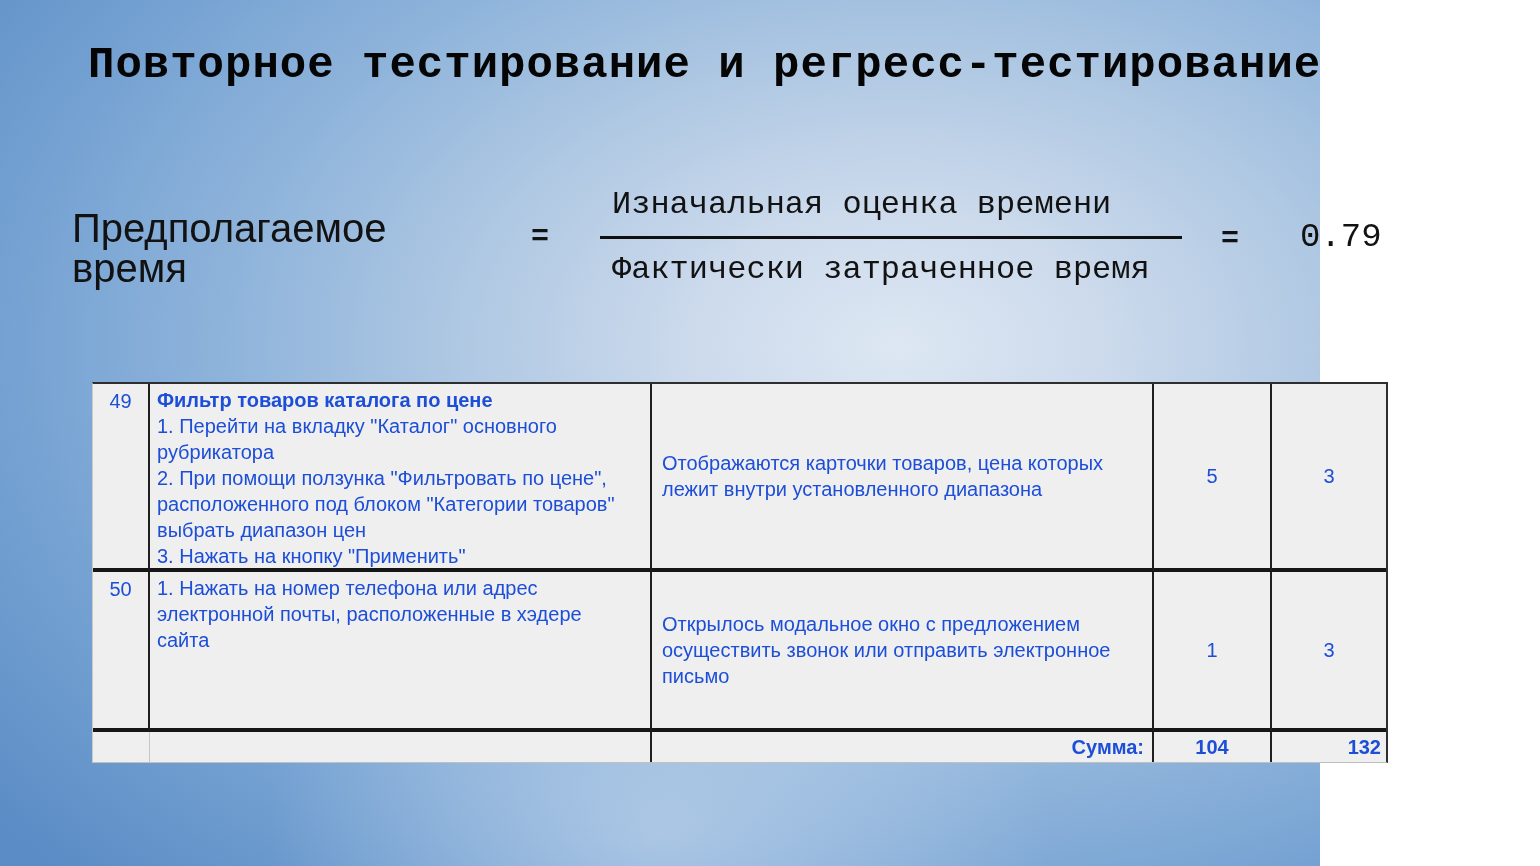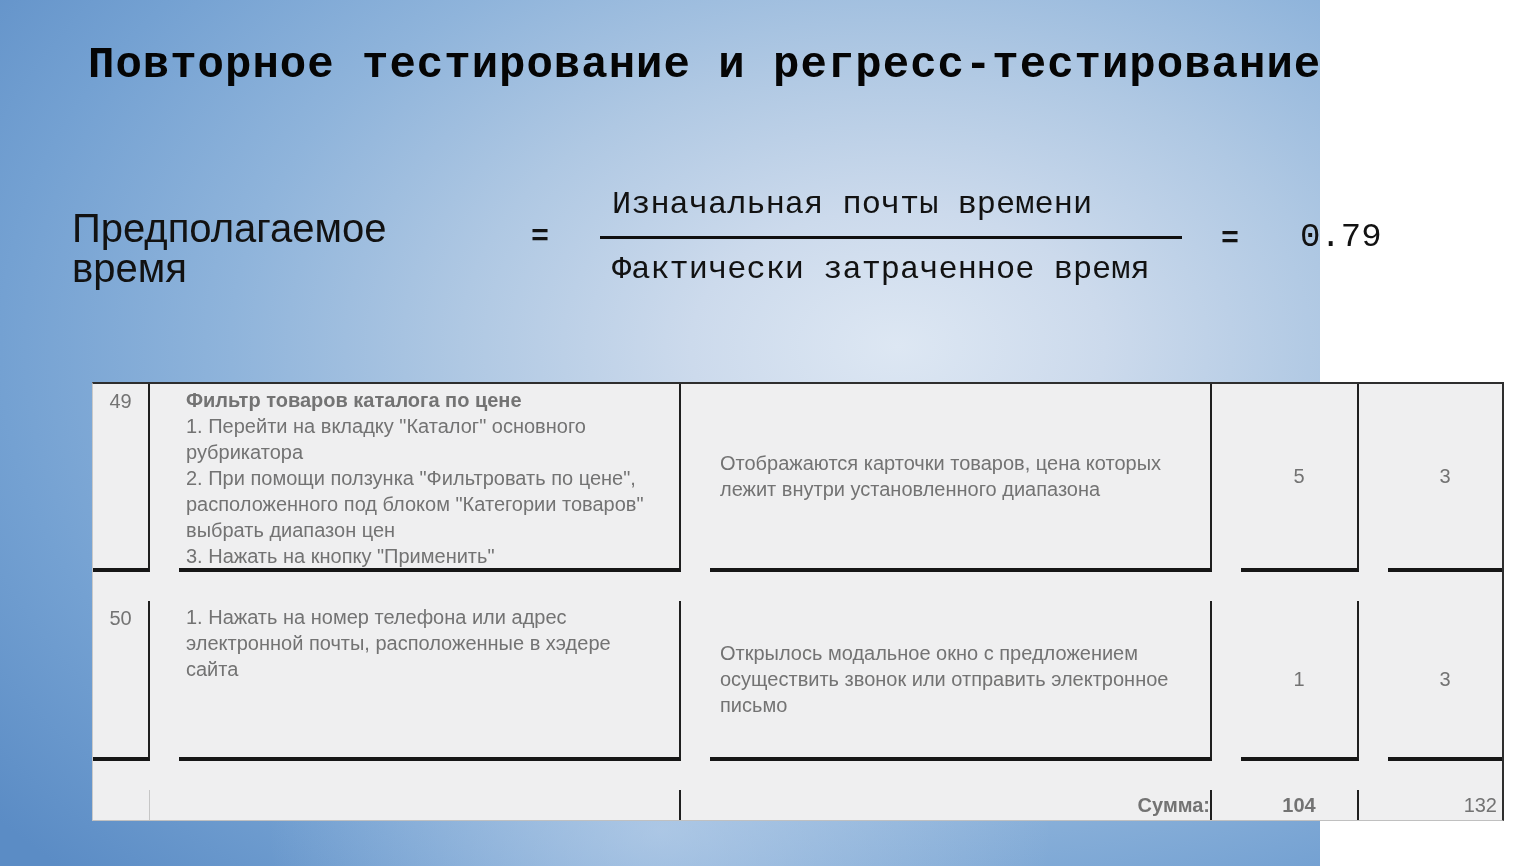--- a/index.html
+++ b/index.html
@@ -46,57 +46,56 @@
   .tc-table{
     position:absolute;left:92px;top:382px;
     display:grid;
     grid-template-columns:57px 502px 502px 118px 114px;
     grid-template-rows:188px 160px 30px;
     border-top:2px solid #2e2e2e;
     border-right:2px solid #2e2e2e;
     border-left:1px solid #c9c9c9;
     border-bottom:1px solid #c0c0c0;
     background:#efeff0;
-    color:#737373;
-    gap:29px;
+    color:#1d4ed8;
   }
   .cell{
     box-sizing:border-box;background:#efeff0;
     border-right:2px solid #1f1f1f;
     border-bottom:4px solid #161616;
     font-size:20px;line-height:26px;
     overflow:hidden;
   }
   .cell.last-col{border-right:none;}
   .cell.sum-row{border-bottom:none;}
   .cell.idx{padding-top:4px;text-align:center;}
   .cell.desc{padding:3px 25px 0 7px;}
   .cell.desc .case-title{font-weight:bold;}
   .cell.result{display:flex;align-items:center;padding:0 10px;}
   .cell.val{display:flex;align-items:center;justify-content:center;}
-  .cell.sum-label{display:flex;align-items:center;justify-content:flex-end;padding-right:0;font-weight:bold;}
+  .cell.sum-label{display:flex;align-items:center;justify-content:flex-end;padding-right:8px;font-weight:bold;}
   .cell.sum-est{display:flex;align-items:center;justify-content:center;font-weight:bold;text-align:center;}
-  .cell.sum-act{display:flex;align-items:center;justify-content:flex-end;padding-right:5px;font-weight:normal;}
+  .cell.sum-act{display:flex;align-items:center;justify-content:flex-end;padding-right:5px;font-weight:bold;}
   .cell.sum-idx{border-right:1px solid #c6c6c6;}
 </style>
 </head>
 <body>
 
 <div id="slide">
 
   <div class="slide-title">Повторное тестирование и регресс-тестирование</div>
 
   <div class="formula-label">
     <div class="l1">Предполагаемое время</div>
   </div>
 
   <div class="eq eq1">=</div>
 
   <div class="fraction">
-    <div class="num">Изначальная почты времени</div>
+    <div class="num">Изначальная оценка времени</div>
     <div class="bar"></div>
     <div class="den">Фактически затраченное время</div>
   </div>
 
   <div class="eq eq2">=</div>
 
   <div class="formula-result">0.79</div>
 
   <div class="tc-table">
 

